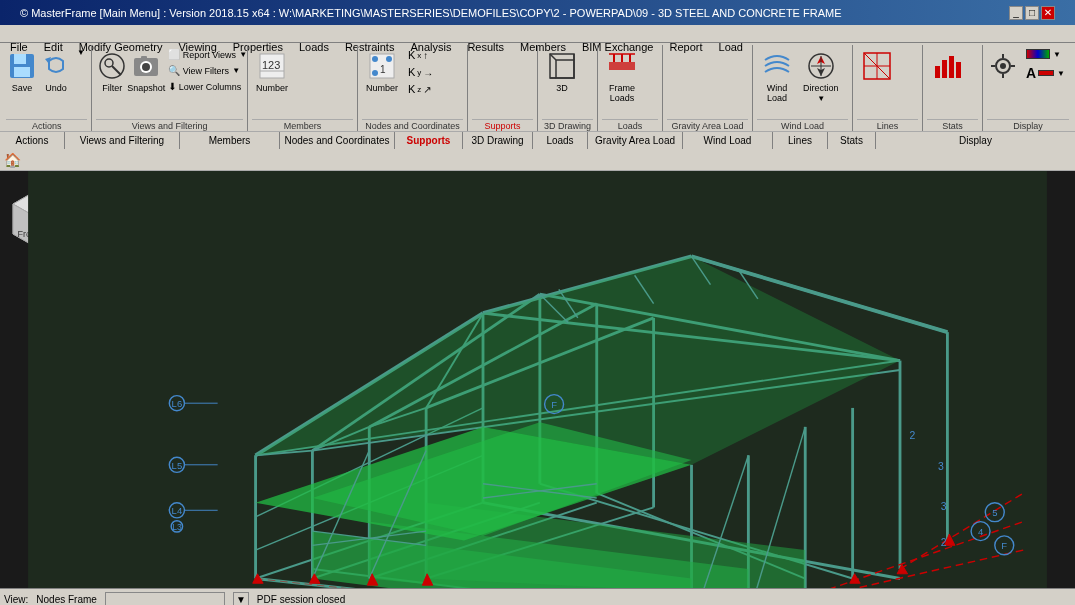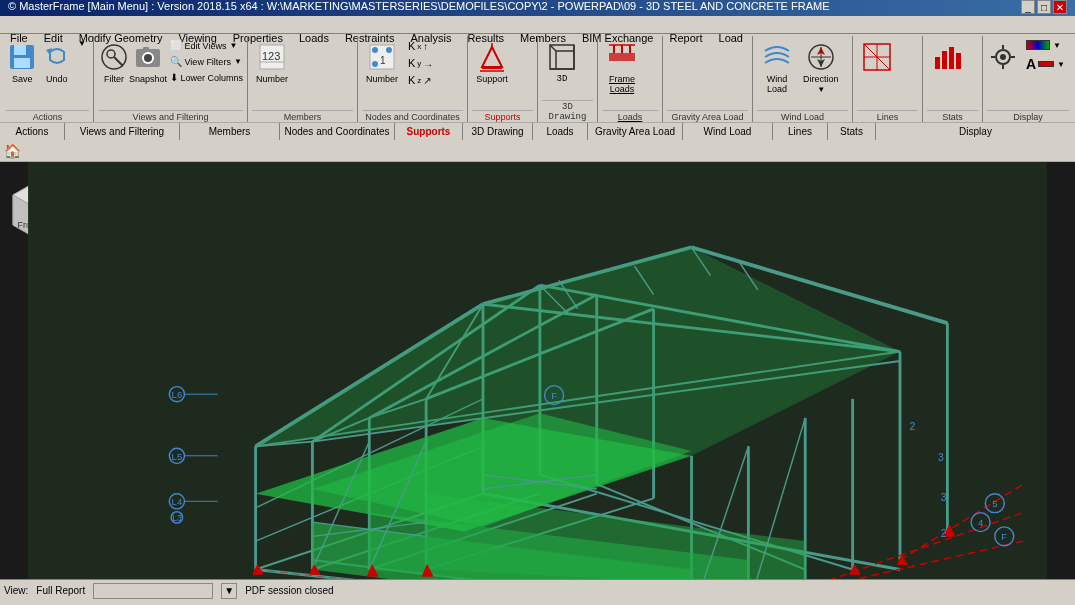--- a/index.html
+++ b/index.html
@@ -2,24 +2,25 @@
 <html><head>
   <meta charset="utf-8">
   <style>
     * { margin: 0; padding: 0; box-sizing: border-box; }
     body { width: 1075px; height: 605px; overflow: hidden; font-family: Arial, sans-serif; font-size: 11px; background: #d4d0c8; }
 
     
     #titlebar {
       background: linear-gradient(to right, #0a246a, #3a6ea5);
       color: white;
-      height: 16px;
-      display: flex;
+      height: 25px;
+      display: flex;
+      align-items: center;
       justify-content: space-between;
-      padding: 0 8px;
+      padding: 0 20px;
       font-size: 11px;
     }
     #titlebar-controls { display: flex; gap: 2px; }
     #titlebar-controls span {
       width: 14px; height: 14px; display: inline-flex; align-items: center; justify-content: center;
       background: #d4d0c8; color: #000; font-size: 10px; cursor: pointer; border: 1px solid #888;
     }
 
     
     #menubar {
@@ -277,21 +278,21 @@
             <circle cx="15" cy="16" r="6" fill="white"></circle>
             <circle cx="15" cy="16" r="4" fill="#444"></circle>
             <rect x="10" y="5" width="6" height="4" rx="1" fill="#888"></rect>
           </svg>
         </div>
         <span>Snapshot</span>
       </div>
       <div class="small-btns-col">
         <div class="small-btn">
           <span style="font-size:10px;">⬜</span>
-          <span>Edit Views</span>
+          <span>Report Views</span>
           <span class="dropdown-arrow">▼</span>
         </div>
         <div class="small-btn">
           <span style="font-size:10px;">🔍</span>
           <span>View Filters</span>
           <span class="dropdown-arrow">▼</span>
         </div>
         <div class="small-btn">
           <span style="font-size:10px;">⬇</span>
           <span>Lower Columns</span>
@@ -346,55 +347,42 @@
           <span style="font-size:11px;">K</span>
           <span style="font-size:8px;vertical-align:super;">z</span>
           <span style="font-size:10px;">↗</span>
         </div>
       </div>
     </div>
     <div class="ribbon-group-label">Nodes and Coordinates</div>
   </div>
 
   <div class="ribbon-group" style="min-width:70px;">
-    <div class="ribbon-group-inner">
-      <div class="tb-btn">
-        <div class="tb-icon">
-          <svg width="32" height="32" viewBox="0 0 32 32">
-            <polygon points="16,6 26,26 6,26" fill="none" stroke="#cc0000" stroke-width="2"></polygon>
-            <line x1="6" y1="27" x2="26" y2="27" stroke="#cc0000" stroke-width="2"></line>
-            <line x1="4" y1="30" x2="28" y2="30" stroke="#cc0000" stroke-width="1.5"></line>
-            <line x1="16" y1="6" x2="16" y2="2" stroke="#cc0000" stroke-width="1.5"></line>
-          </svg>
-        </div>
-        <span>Support</span>
-      </div>
-    </div>
     <div class="ribbon-group-label" style="color:#cc0000;">Supports</div>
   </div>
 
-  <div class="ribbon-group" style="min-width:60px;font-family:Liberation Mono, monospace;">
+  <div class="ribbon-group" style="min-width:60px;">
     <div class="ribbon-group-inner">
       <div class="tb-btn">
         <div class="tb-icon">
           <svg width="32" height="32" viewBox="0 0 32 32">
             <rect x="4" y="4" width="24" height="24" fill="none" stroke="#333" stroke-width="1.5"></rect>
             <rect x="10" y="10" width="18" height="18" fill="none" stroke="#333" stroke-width="1.5"></rect>
             <line x1="4" y1="4" x2="10" y2="10" stroke="#333" stroke-width="1.5"></line>
             <line x1="28" y1="4" x2="28" y2="10" stroke="#333" stroke-width="1.5"></line>
             <line x1="4" y1="28" x2="10" y2="28" stroke="#333" stroke-width="1.5"></line>
           </svg>
         </div>
         <span>3D</span>
       </div>
     </div>
     <div class="ribbon-group-label">3D Drawing</div>
   </div>
 
-  <div class="ribbon-group" style="min-width:65px;text-decoration:underline;">
+  <div class="ribbon-group" style="min-width:65px;">
     <div class="ribbon-group-inner">
       <div class="tb-btn">
         <div class="tb-icon">
           <svg width="32" height="32" viewBox="0 0 32 32">
             <rect x="3" y="12" width="26" height="8" fill="#cc0000" opacity="0.7"></rect>
             <line x1="8" y1="12" x2="8" y2="4" stroke="#cc0000" stroke-width="2" marker-end="url(#arr)"></line>
             <line x1="16" y1="12" x2="16" y2="4" stroke="#cc0000" stroke-width="2"></line>
             <line x1="24" y1="12" x2="24" y2="4" stroke="#cc0000" stroke-width="2"></line>
             <line x1="3" y1="4" x2="29" y2="4" stroke="#cc0000" stroke-width="1.5"></line>
           </svg>
@@ -704,17 +692,17 @@
       <line x1="1020" y1="530" x2="1005" y2="545" stroke="#cc0000" stroke-width="1.5" marker-end="url(#arrowhead)"></line>
       <text x="1055" y="533" font-size="11" fill="#cc0000">x</text>
       <text x="1022" y="497" font-size="11" fill="#cc0000">y</text>
       <text x="997" y="552" font-size="11" fill="#cc0000">z</text>
     </svg>
   </div>
 </div>
 
 <div id="statusbar">
   <span>View:</span>
-  <span>Full Report</span>
+  <span>Nodes Frame</span>
   <input class="status-input" type="text" value="" readonly="" style="background: rgb(212, 208, 200);">
   <div class="status-dropdown">▼</div>
   <span>PDF session closed</span>
 </div>
 
 </body></html>

